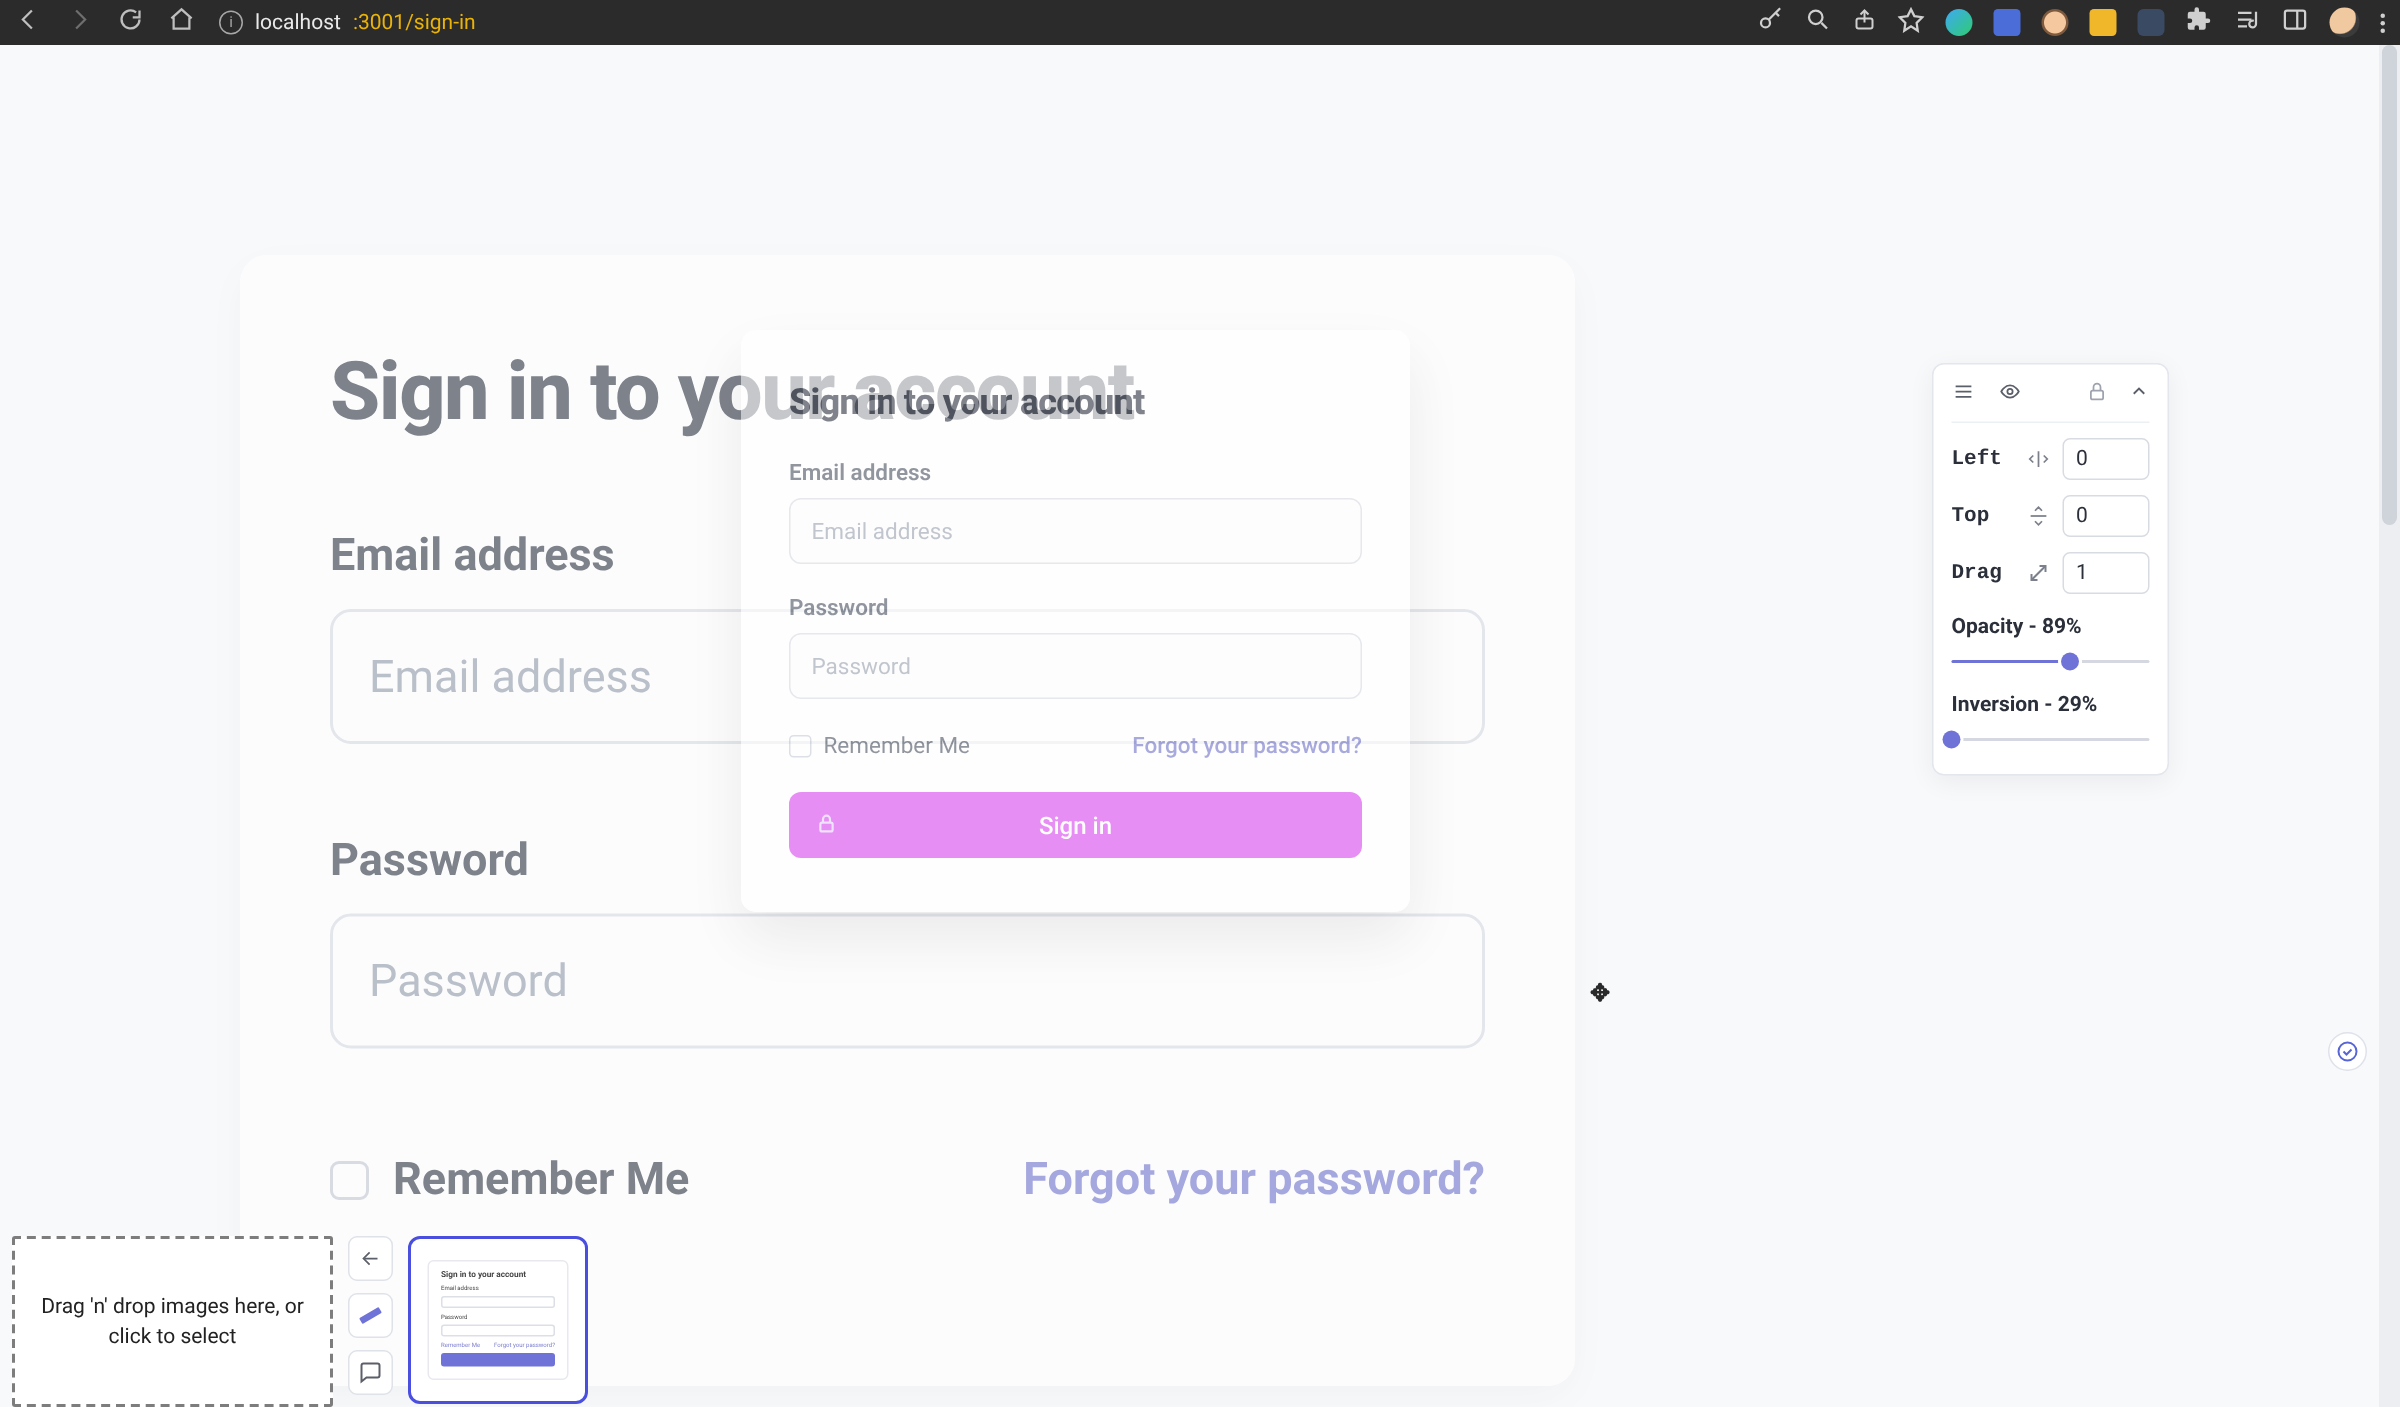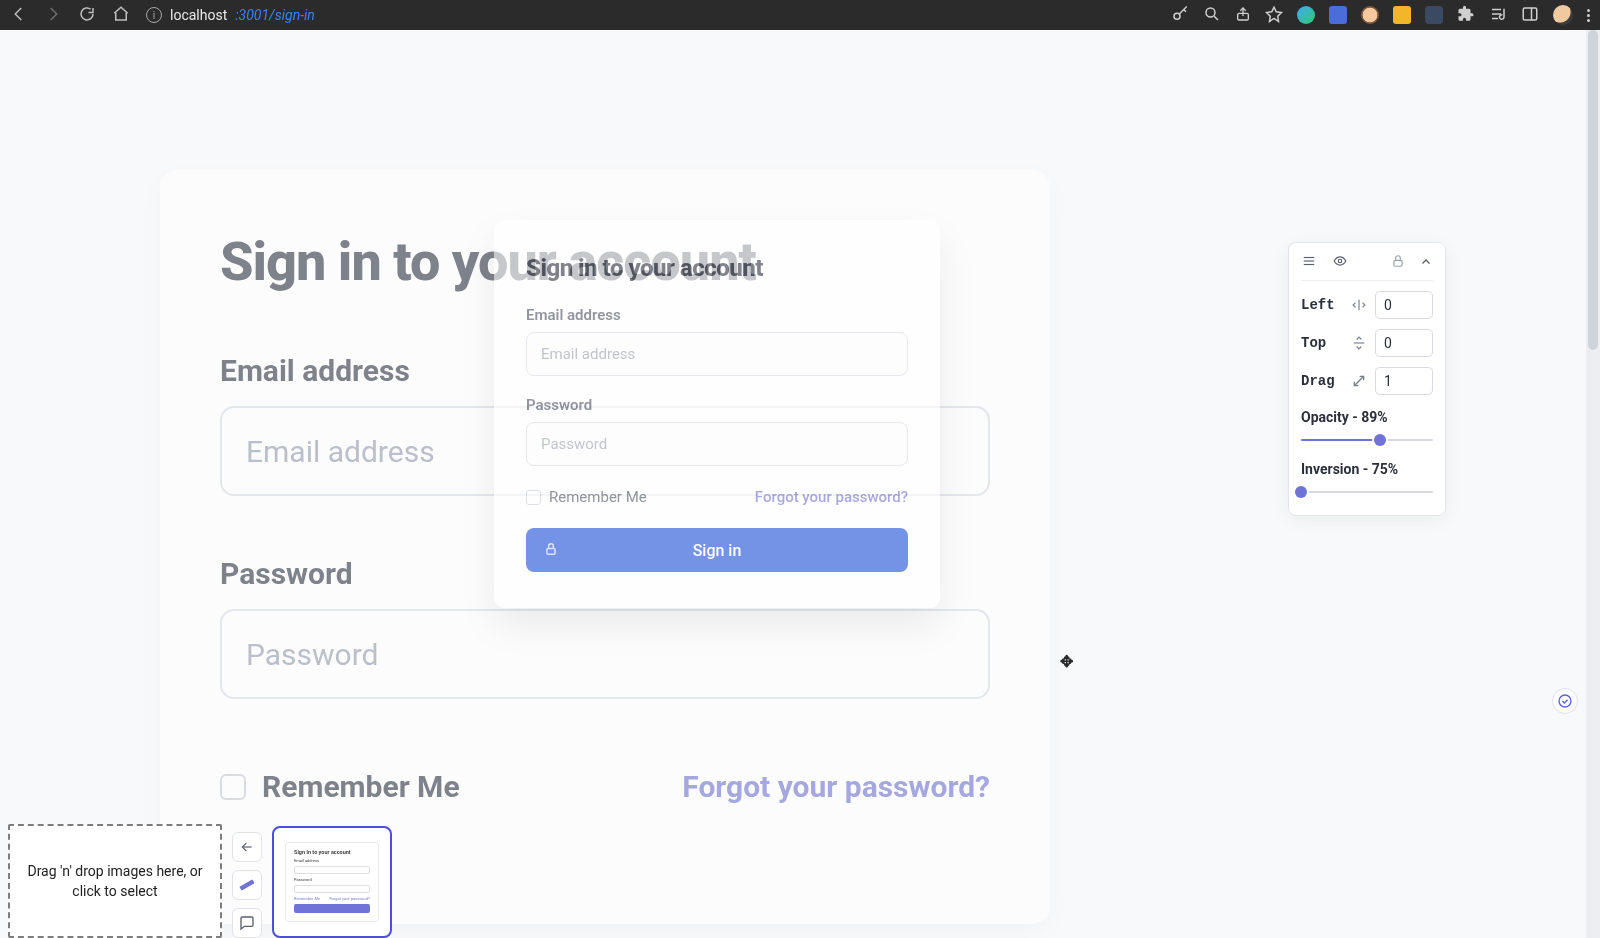--- a/index.html
+++ b/index.html
@@ -25,21 +25,21 @@
     align-items: center;
     gap: 8px;
     margin-left: 4px;
     color: #cfcfcf;
   }
   .addr .info-icon {
     width: 16px; height: 16px; border: 1.5px solid #a8a8a8; border-radius: 50%;
     display:flex; align-items:center; justify-content:center; font-size:10px; color:#a8a8a8;
   }
   .addr .host { color: #eaeaea; }
-  .addr .path { color: #3b82f6; font-style: italic; }
+  .addr .path { color: #eab308; }
   .right-icons { margin-left: auto; display:flex; align-items:center; gap:14px; }
   .chip { width:18px; height:18px; border-radius:3px; display:inline-block; }
   .avatar { width:20px; height:20px; border-radius:50%; background: radial-gradient(circle at 35% 35%, #f0c9a0 0 55%, #3b3b3b 60%); }
   .dots { display:flex; flex-direction:column; gap:2px; }
   .dots span { width:3px; height:3px; background:#cfcfcf; border-radius:50%; }
 
   
   .viewport {
     position: relative;
     width: 100%;
@@ -105,21 +105,21 @@
     width: 100%; height: 44px; border: 1px solid #d9dce3; border-radius: 8px;
     padding: 0 14px; font-size: 15px; color: #8b93a1; background: #fff;
   }
   .o-input::placeholder { color: #9aa2af; }
   .o-row { display:flex; justify-content:space-between; align-items:center; margin-top: 22px; font-size: 15px; }
   .o-remember { display:flex; align-items:center; gap:8px; color:#4a5160; }
   .o-remember .box { width:15px; height:15px; border:1.5px solid #c7ccd6; border-radius:3px; }
   .o-forgot { color:#7274c8; font-weight:500; }
   .o-btn {
     margin-top: 22px; width:100%; height:44px; border:none; border-radius:8px;
-    background:#1d4ed8; color:#fff; font-size:16px; font-weight:500;
+    background:#d946ef; color:#fff; font-size:16px; font-weight:500;
     display:flex; align-items:center; justify-content:center; gap:10px; position:relative;
   }
   .o-btn .lock { position:absolute; left:18px; opacity:0.85; }
 
   
   .move-cursor {
     position:absolute; left:1060px; top:622px; font-size:16px; color:#2a2a2a; font-weight:700;
   }
 
   
@@ -152,21 +152,21 @@
   .slider {
     position:relative; width:100%; height:14px; margin-top:8px;
   }
   .slider .track { position:absolute; top:6px; left:0; right:0; height:2px; background:#d5d8e0; border-radius:2px; }
   .slider .fill  { position:absolute; top:6px; left:0; height:2px; background:#6f72d6; border-radius:2px; }
   .slider .thumb { position:absolute; top:1px; width:12px; height:12px; border-radius:50%; background:#6f72d6; box-shadow:0 0 0 2px #fff; }
 
   
   .dock {
     position: absolute; left: 8px; bottom: 0px;
-    display:flex; align-items:flex-end; gap:10px;
+    display:flex; align-items:flex-start; gap:10px;
   }
   .dropzone {
     width: 214px; height: 114px; border: 2px dashed #7d7d7d; border-radius: 2px;
     display:flex; align-items:center; justify-content:center; text-align:center;
     font-size:14px; color:#222; background:#fff; padding: 10px 14px; line-height:1.45;
   }
   .dock-btns { display:flex; flex-direction:column; gap:8px; align-items:center; }
   .dock-btn { width:30px; height:30px; border:1px solid #dfe2e9; border-radius:6px; background:#fff;
               display:flex; align-items:center; justify-content:center; }
   .thumb-card {
@@ -394,21 +394,21 @@
       <input type="text" value="1" style="">
     </div>
 
     <div class="panel-label">Opacity - 89%</div>
     <div class="slider">
       <div class="track"></div>
       <div class="fill" id="opacity-fill" style="width: 60%;"></div>
       <div class="thumb" id="opacity-thumb" style="left: calc(60% - 6px);"></div>
     </div>
 
-    <div class="panel-label">Inversion - 75%</div>
+    <div class="panel-label">Inversion - 29%</div>
     <div class="slider">
       <div class="track"></div>
       <div class="fill" id="inversion-fill" style="width: 0%;"></div>
       <div class="thumb" id="inversion-thumb" style="left: calc(0% - 6px);"></div>
     </div>
   </div>
 
   <div class="float-badge">
     <svg width="16" height="16" viewBox="0 0 24 24" fill="none" stroke-width="2">
         <circle cx="12" cy="12" r="9"></circle>

